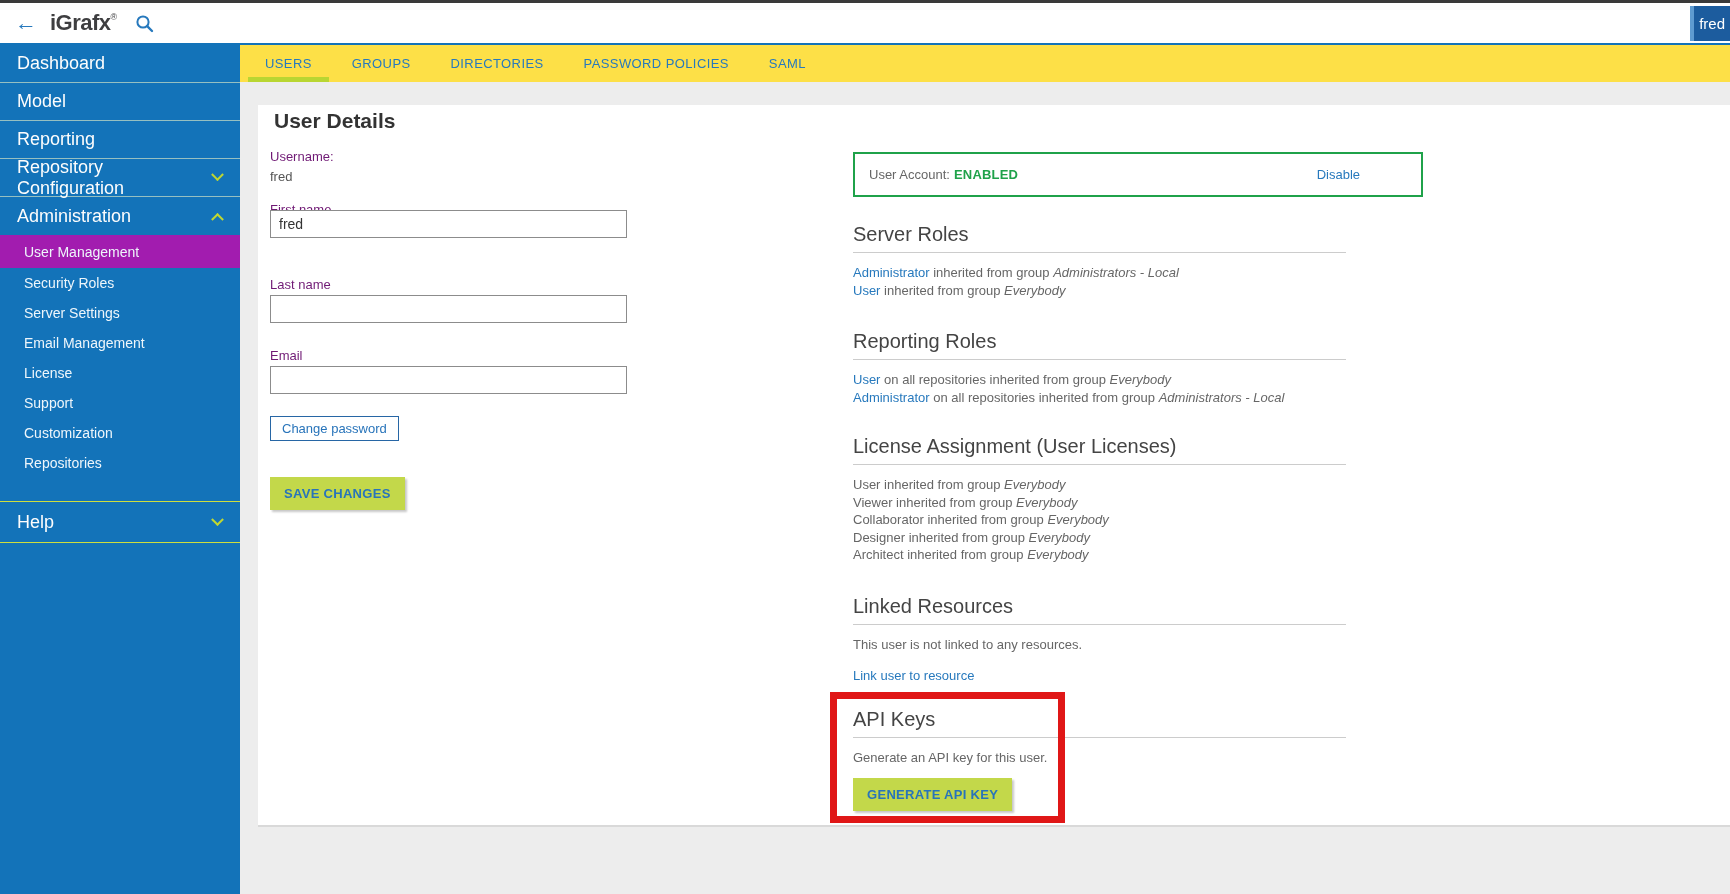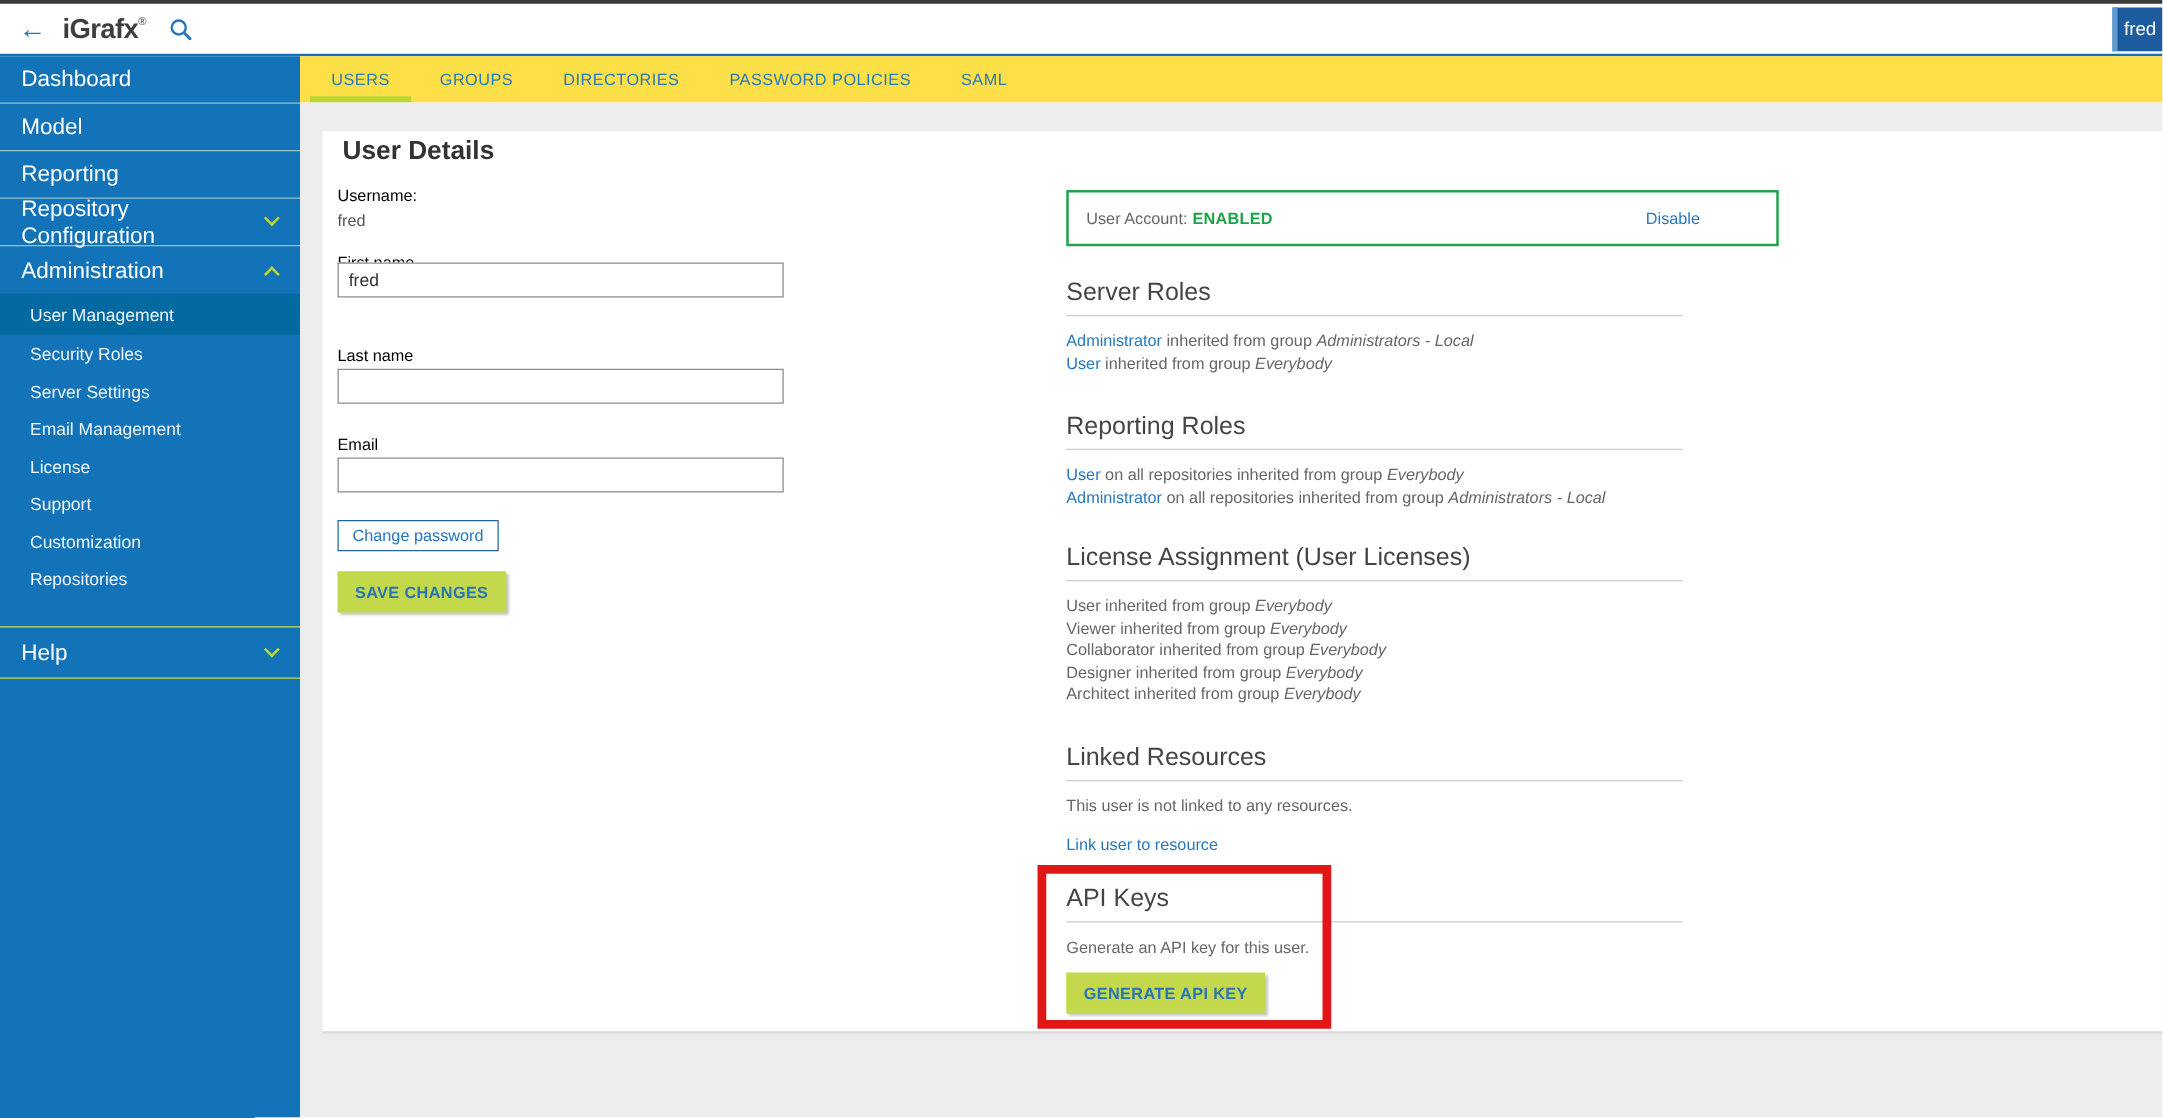--- a/index.html
+++ b/index.html
@@ -35,21 +35,21 @@
   }
   .chev { width:9px; height:9px; border-right:2px solid #c0d731; border-bottom:2px solid #c0d731;
           margin-left:auto; margin-right:18px; }
   .chev.down { transform:rotate(45deg) translate(-2px,-2px); }
   .chev.up   { transform:rotate(-135deg) translate(-2px,-2px); }
   .nav-item.no-border { border-bottom:none; }
   .sub-item {
     height:30px; display:flex; align-items:center; padding-left:24px;
     color:#eef6fb; font-size:14px; cursor:pointer;
   }
-  .sub-item.selected { background:#0369a1; height:33px; }
+  .sub-item.selected { background:#a21caf; height:33px; }
   .help-block { border-top:1px solid #cede3e; border-bottom:1px solid #cede3e; margin-top:23px; }
   .help-block .nav-item { border-bottom:none; height:40px; }
 
   
   .tabbar {
     position:absolute; top:45px; left:240px; right:0; height:37px; background:#fde047;
     display:flex; align-items:stretch; padding-left:8px;
   }
   .tab {
     position:relative; display:flex; align-items:center; padding:0 17px; margin-right:6px;
@@ -63,36 +63,36 @@
   
   .content { position:absolute; top:82px; left:240px; right:0; bottom:0; background:#ededed; }
   .panel {
     position:absolute; top:23px; left:18px; right:0; height:722px; background:#fff;
     border-bottom:2px solid #d9d9d9;
   }
 
   
   .left-col { position:absolute; left:12px; top:0; width:380px; height:100%; }
   .page-title { position:absolute; top:4px; left:4px; margin:0; font-size:21px; font-weight:700; color:#333; }
-  .flabel { position:absolute; left:0; font-size:13px; color:#000000; }
+  .flabel { position:absolute; left:0; font-size:13px; color:#701a75; }
   .fvalue { position:absolute; left:0; font-size:13px; color:#555; }
   .tinput {
     position:absolute; left:0; width:357px; height:28px; border:1px solid #8c8c8c; background:#fff;
     font-family:inherit; font-size:14px; color:#333; padding:0 8px; outline:none;
   }
   .btn-outline {
     position:absolute; left:0; top:311px; background:#fff; border:1px solid #2766a5; color:#2874ba;
     font-family:inherit; font-size:13px; padding:4px 11px; cursor:pointer;
   }
   .btn-accent {
     background:#c3d84a; border:none; color:#2874ba; font-weight:700; font-family:inherit;
     font-size:13px; padding:9px 14px; cursor:pointer; box-shadow:2px 2px 2px rgba(0,0,0,0.22);
     letter-spacing:0.3px;
   }
-  .save-btn { position:absolute; left:0; top:352px; }
+  .save-btn { position:absolute; left:0; top:372px; }
 
   
   .right-col { position:absolute; left:595px; top:0; width:575px; height:100%; }
   .account-box {
     position:absolute; top:47px; left:0; width:570px; height:45px; border:2px solid #1fa24a;
     display:flex; align-items:center; padding:0 14px 0 14px; font-size:13px;
   }
   .account-box .lbl { color:#666; }
   .account-box .status { color:#1fa24a; font-weight:700; margin-left:4px; letter-spacing:0.2px;text-align:right; }
   .account-box .action { margin-left:auto; margin-right:47px; color:#2779bd; cursor:pointer; text-decoration:none; font-size:13px; }

